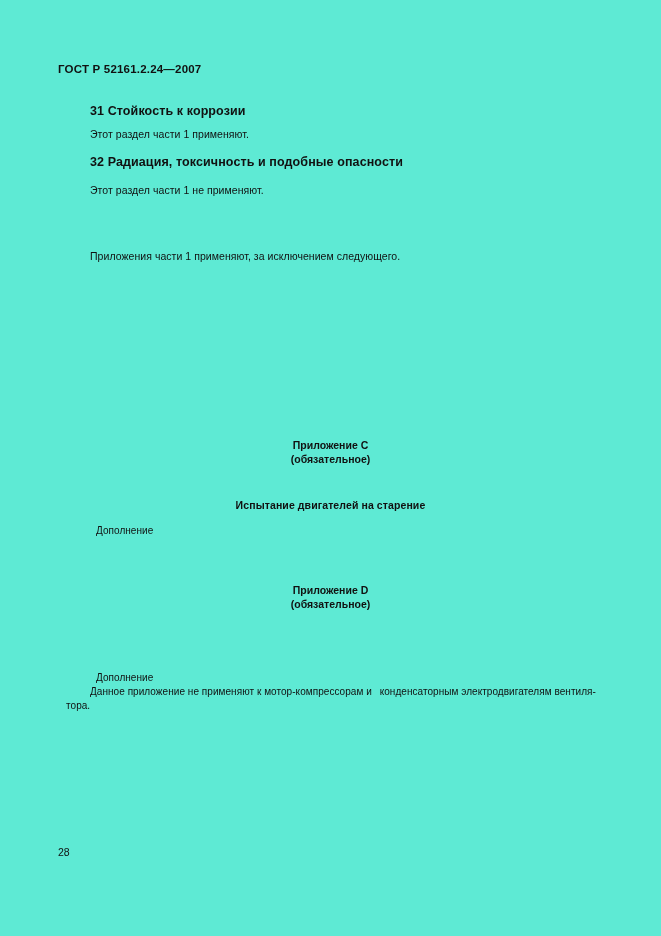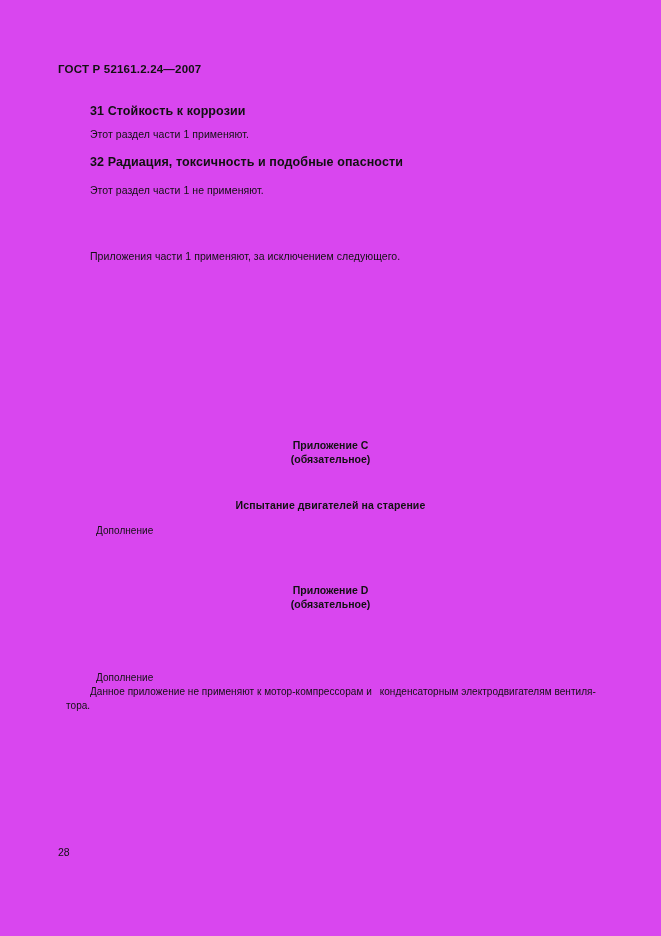--- a/index.html
+++ b/index.html
@@ -4,21 +4,21 @@
 <style>
   html, body {
     margin: 0;
     padding: 0;
     background: #ffffff;
   }
   .page {
     position: relative;
     width: 661px;
     height: 936px;
-    background: #d946ef;
+    background: #5eead4;
     font-family: "Liberation Sans", sans-serif;
     color: #111111;
     overflow: hidden;
   }
 
   
   .doc-header {
     position: absolute;
     left: 58px;
     top: 63px;

